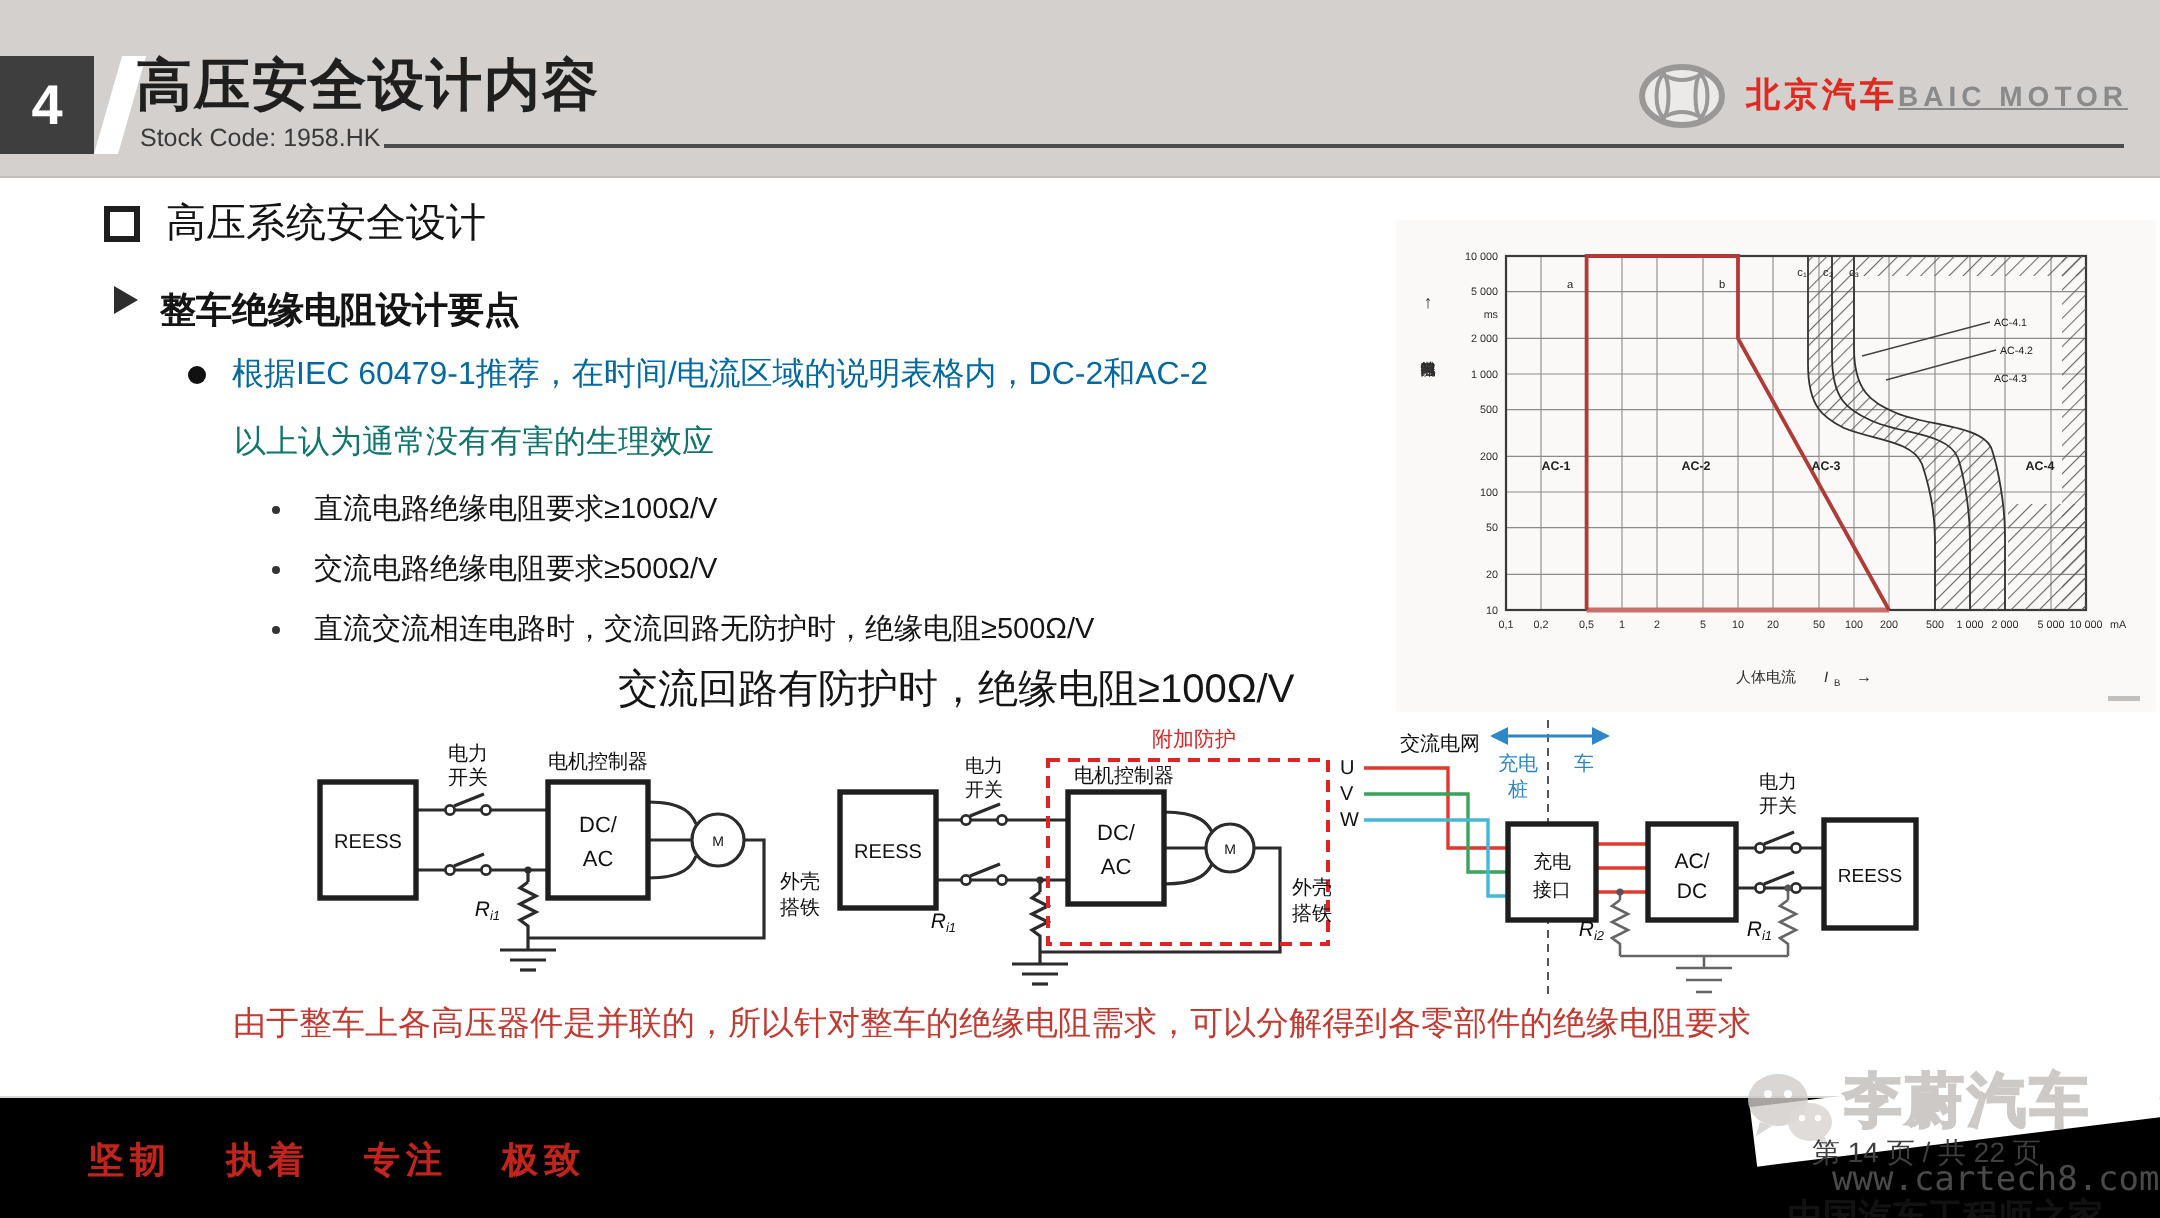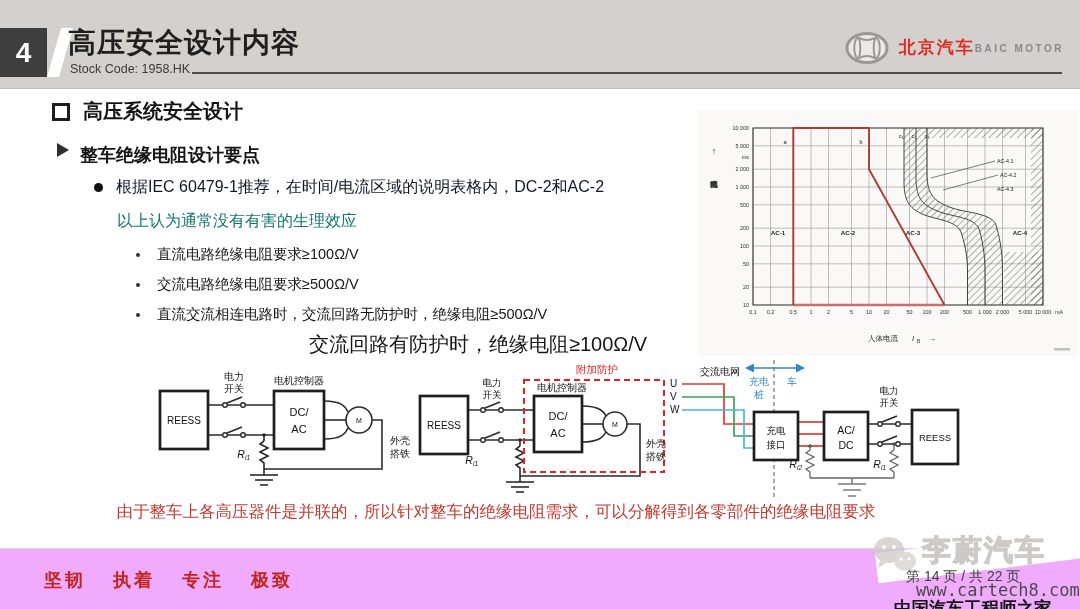--- a/index.html
+++ b/index.html
@@ -9,43 +9,43 @@
   .hdr{position:absolute;left:0;top:0;width:1080px;height:88px;background:#d3d0cd;border-bottom:1px solid #c1beba;}
   .num{position:absolute;left:0;top:28px;width:47px;height:49px;background:#3e3e3e;color:#fff;
        font-size:28px;font-weight:bold;display:flex;align-items:center;justify-content:center;}
   .notch{position:absolute;left:47px;top:28px;width:12px;height:49px;background:#ffffff;transform:skewX(-16deg);transform-origin:bottom left;}
   .hdr-title{position:absolute;left:68px;top:24px;font-size:28px;font-weight:bold;color:#1f1f1f;letter-spacing:1px;}
   .hdr-stock{position:absolute;left:70px;top:62px;font-size:12.5px;color:#3a3a3a;}
   .hdr-line{position:absolute;left:192px;top:72px;width:870px;height:2px;background:#4c4c4c;}
   .logo{position:absolute;right:16px;top:30px;display:flex;align-items:center;gap:9px;}
   .logo-txt{display:flex;flex-direction:row;align-items:center;}
   .logo-cn{color:#e02a20;font-size:17px;font-weight:bold;letter-spacing:2px;line-height:1.1;}
-  .logo-en{color:#8a8a8a;font-size:10px;letter-spacing:2.5px;font-weight:bold;}
+  .logo-en{color:#8a8a8a;font-size:14px;letter-spacing:2.5px;font-weight:bold;text-decoration:underline;}
   
   .section{position:absolute;left:16px;top:98px;display:flex;align-items:center;gap:13px;
-           font-size:20px;font-weight:bold;color:#141414;padding-left:36px;}
+           font-size:20px;font-weight:normal;color:#141414;padding-left:36px;}
   .sq{width:12px;height:12px;border:3px solid #1e1e1e;}
   .subsec{position:absolute;left:57px;top:143px;display:flex;gap:11px;
           font-size:18px;font-weight:bold;color:#141414;}
   .tri{width:0;height:0;border-left:12px solid #2d2d2d;border-top:7px solid transparent;border-bottom:7px solid transparent;}
-  .b1{position:absolute;left:94px;top:177px;display:flex;align-items:center;gap:13px;font-size:16px;color:#0f172a;}
+  .b1{position:absolute;left:94px;top:177px;display:flex;align-items:center;gap:13px;font-size:16px;color:#0369a1;}
   .dot{width:9px;height:9px;border-radius:50%;background:#111;flex:0 0 auto;}
   .b1b{position:absolute;left:117px;top:211px;font-size:16px;color:#0f766e;}
   .sb{position:absolute;left:136px;display:flex;align-items:center;gap:17px;font-size:14.5px;color:#151515;}
   .sdot{width:4px;height:4px;border-radius:50%;background:#333;flex:0 0 auto;}
   .sb0{top:245px;} .sb1{top:275px;} .sb2{top:305px;justify-content:flex-end;}
   .sbc{position:absolute;left:309px;top:331px;font-size:20px;color:#151515;}
   .conclusion{position:absolute;left:0;top:501px;width:992px;text-align:center;font-size:16.5px;color:#c33a31;}
   
   .chart{position:absolute;left:698px;top:110px;}
   .diag1{position:absolute;left:146px;top:363px;}
   .diag2{position:absolute;left:412px;top:360px;}
   .diag3{position:absolute;left:662px;top:354px;}
   
-  .ftr{position:absolute;left:0;top:548px;width:1080px;height:61px;background:#f0abfc;border-top:1px solid #d9d7d4;}
+  .ftr{position:absolute;left:0;top:548px;width:1080px;height:61px;background:#000000;border-top:1px solid #d9d7d4;}
   .motto{position:absolute;left:44px;top:19px;display:flex;gap:27px;font-size:18px;font-weight:bold;
          color:#c0241c;letter-spacing:3px;}
   
   .wm{position:absolute;left:866px;top:529px;width:214px;height:80px;}
   .wm-band{position:absolute;left:10px;top:12px;width:204px;height:30px;background:#ffffff;transform:rotate(-7deg);}
   .wm-wechat{position:absolute;left:6px;top:6px;}
   .wm-brand{position:absolute;left:56px;top:2px;font-size:29px;font-weight:bold;color:#efedeb;
             -webkit-text-stroke:1.2px #ccc9c6;white-space:nowrap;letter-spacing:2px;}
   .wm-site{position:absolute;left:28px;top:25px;font-size:17.5px;font-weight:bold;color:#121212;white-space:nowrap;margin-top:42px;}
   .wm-page{position:absolute;left:40px;top:39px;font-size:14px;color:#3f3f3f;white-space:nowrap;}

